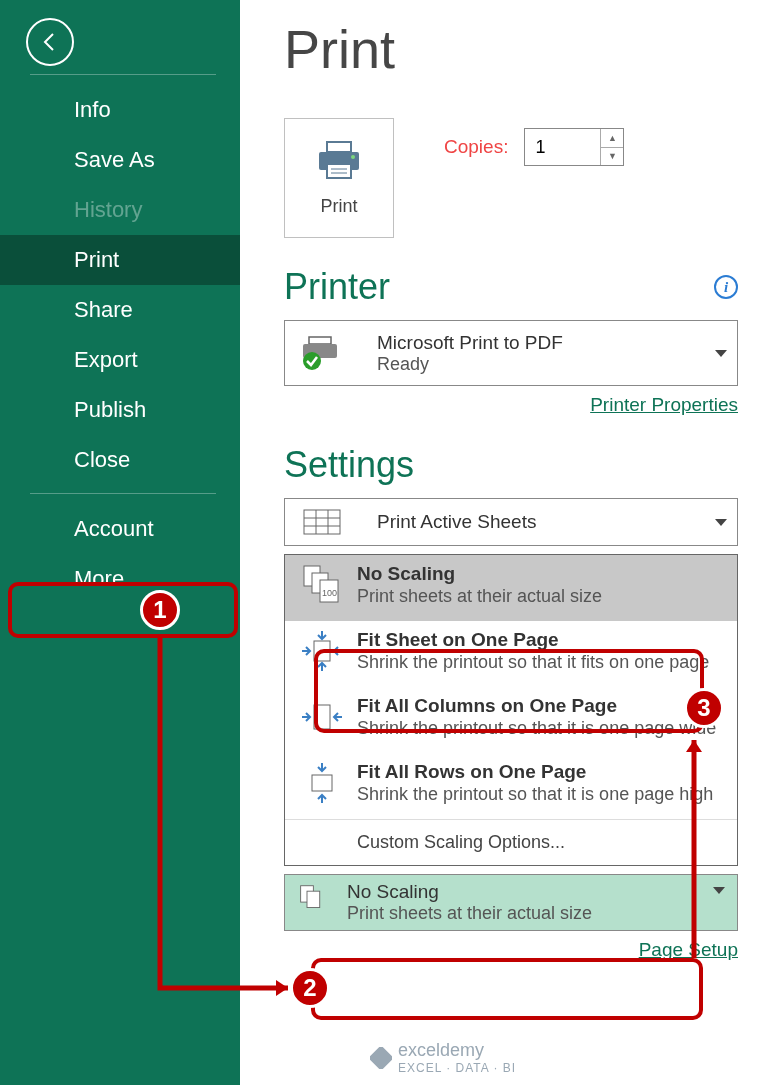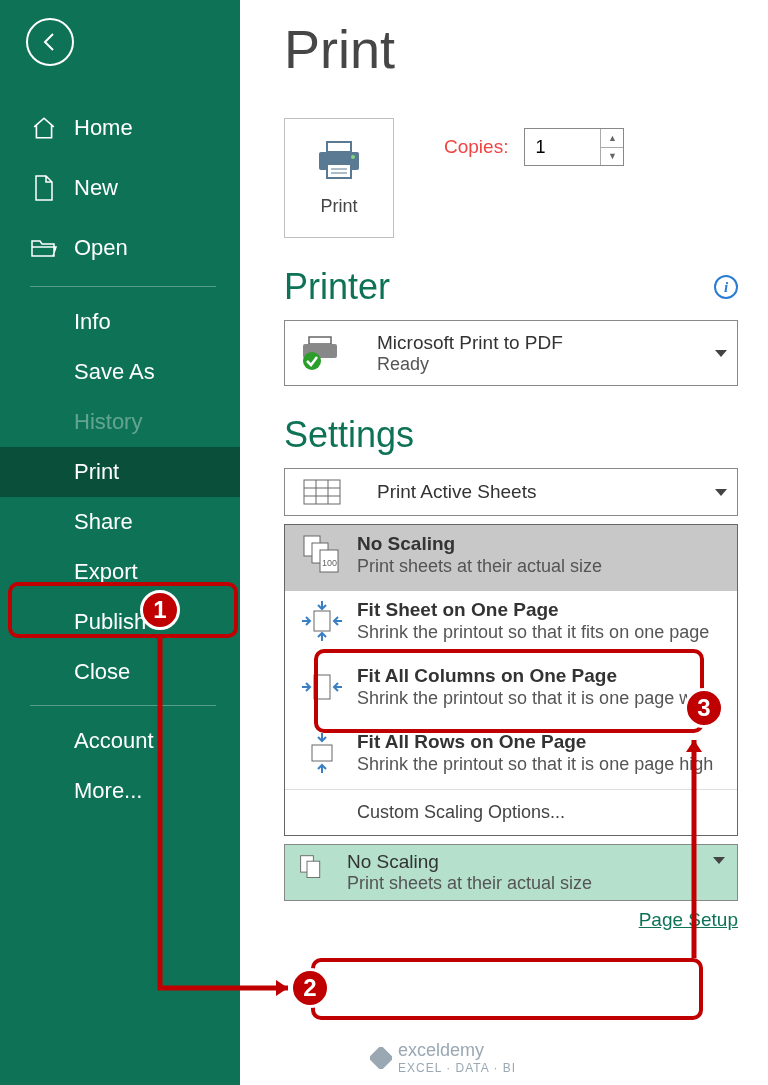--- a/index.html
+++ b/index.html
@@ -66,46 +66,20 @@
 </style>
 </head>
 <body>
 
 <div class="sidebar">
   <div class="back-btn">
     <svg viewBox="0 0 24 24">
         <path d="M15 4 L7 12 L15 20"></path>
       </svg>
   </div>
-  <div class="nav-top">
-    <div class="nav-item">
-      <span class="icon">
-          <svg width="26" height="26" viewBox="0 0 24 24">
-            <path d="M3 11 L12 3 L21 11 M5 10 V21 H19 V10"></path>
-          </svg>
-        </span>
-      <span>Home</span>
-    </div>
-    <div class="nav-item">
-      <span class="icon">
-          <svg width="24" height="28" viewBox="0 0 24 28">
-            <path d="M4 2 H14 L20 8 V26 H4 Z M14 2 V8 H20"></path>
-          </svg>
-        </span>
-      <span>New</span>
-    </div>
-    <div class="nav-item">
-      <span class="icon">
-          <svg width="28" height="22" viewBox="0 0 28 22">
-            <path d="M2 4 H10 L12 7 H24 V19 H2 Z M2 10 H26 L23 19 H2"></path>
-          </svg>
-        </span>
-      <span>Open</span>
-    </div>
-  </div>
   <div class="divider"></div>
   <div class="nav-sub">Info</div>
   <div class="nav-sub">Save As</div>
   <div class="nav-sub disabled">History</div>
   <div class="nav-sub selected">Print</div>
   <div class="nav-sub">Share</div>
   <div class="nav-sub">Export</div>
   <div class="nav-sub">Publish</div>
   <div class="nav-sub">Close</div>
   <div class="divider"></div>
@@ -152,20 +126,21 @@
         <circle cx="13" cy="26" r="9" fill="#2a9d2a"></circle>
         <path d="M8 26 L12 30 L18 22" stroke="#fff" stroke-width="2.5" fill="none"></path>
       </svg>
     </span>
     <div class="dd-text">
       <div class="dd-title">Microsoft Print to PDF</div>
       <div class="dd-sub">Ready</div>
     </div>
     <div class="dd-caret"></div>
   </div>
+  <a class="link">Printer Properties</a>
 
   <div class="section-header">
     <span>Settings</span>
   </div>
   <div class="dropdown small">
     <span class="dd-icon">
       <svg width="40" height="28" viewBox="0 0 40 28">
           <rect x="2" y="2" width="36" height="24" fill="none" stroke="#666"></rect>
           <line x1="2" y1="10" x2="38" y2="10" stroke="#666"></line>
           <line x1="2" y1="18" x2="38" y2="18" stroke="#666"></line>

